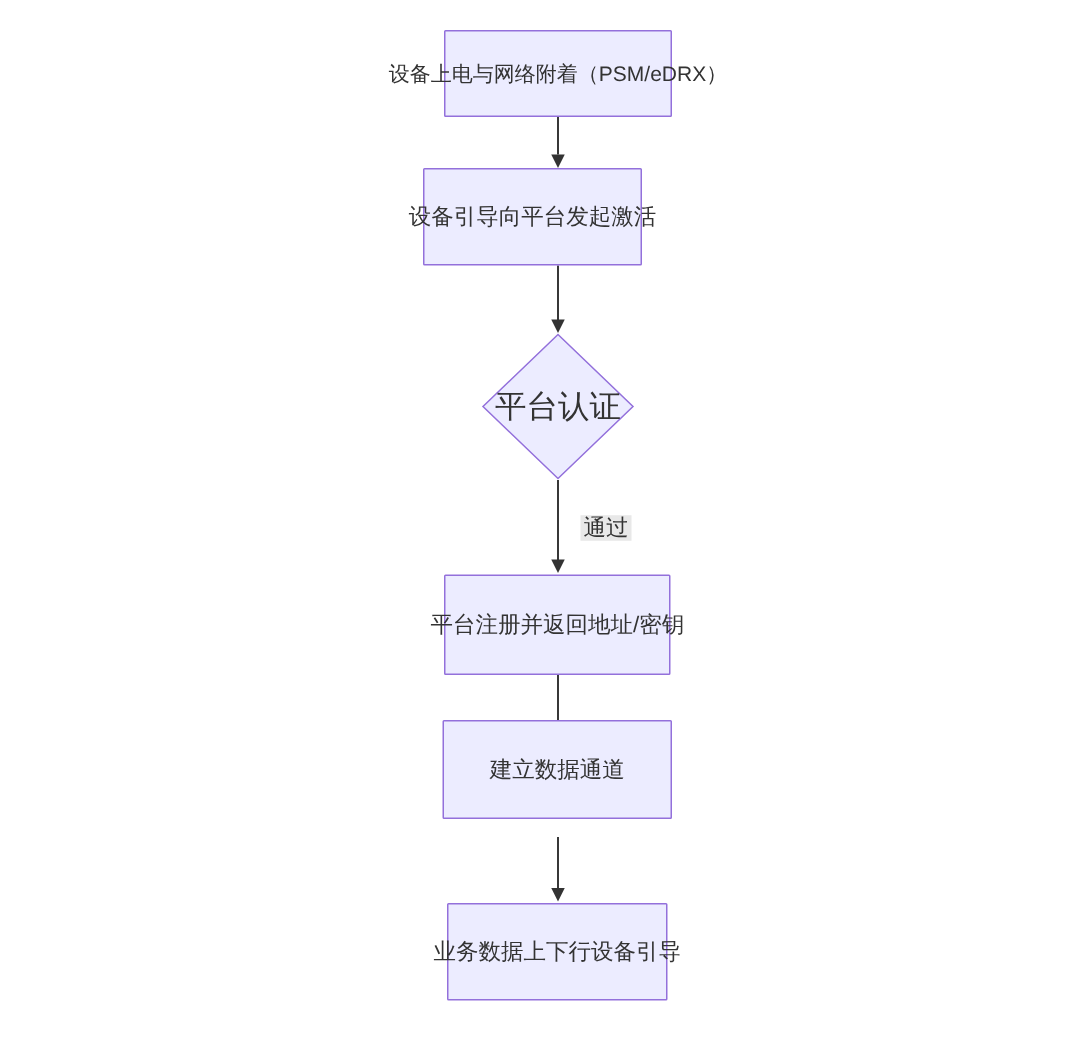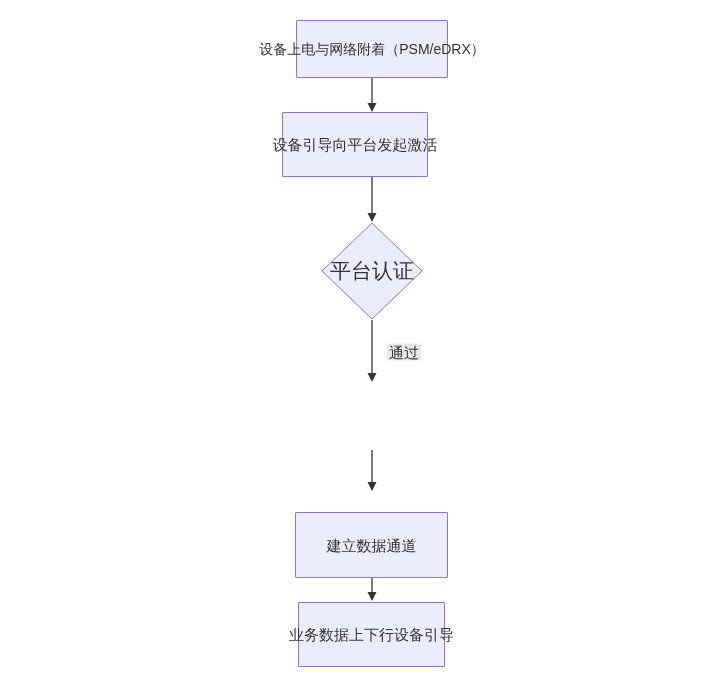--- a/index.html
+++ b/index.html
@@ -42,21 +42,21 @@
     align-items: center;
     justify-content: center;
     text-align: center;
     color: var(--text, #333333);
     font-size: 15px;
     line-height: 19px;
   }
   .n1 { left: 296px; top: 20px;  width: 152px; height: 58px; font-size: 14px; line-height: 18px; }
   .n2 { left: 282px; top: 112px; width: 146px; height: 65px; }
   .n4 { left: 296px; top: 383px; width: 151px; height: 67px; }
-  .n5 { left: 295px; top: 512px; width: 153px; height: 66px; }
+  .n5 { left: 295px; top: 480px; width: 153px; height: 66px; }
   .n6 { left: 298px; top: 602px; width: 147px; height: 65px; }
   .node span { display: block; white-space: nowrap; }
   
   .diamond-wrap {
     position: absolute;
     left: 321px; top: 222px;
     width: 102px; height: 98px;
   }
   .diamond-wrap svg { position: absolute; left: 0; top: 0; }
   .diamond-wrap polygon {
@@ -128,20 +128,24 @@
 
   <div class="diamond-wrap">
     <svg width="102" height="98" viewBox="0 0 102 98" aria-hidden="true">
       <polygon points="51,1 101,49 51,97 1,49"></polygon>
     </svg>
     <div class="diamond-label">平台认证</div>
   </div>
 
   <div class="edge-label">通过</div>
 
+  <div class="node n4">
+    <span>平台注册</span>
+    <span>并返回地址/密钥</span>
+  </div>
 
   <div class="node n5">
     <span>建立数据通道</span>
   </div>
 
   <div class="node n6">
     <span>业务数据上下行</span>
     <span>设备引导</span>
   </div>
 

